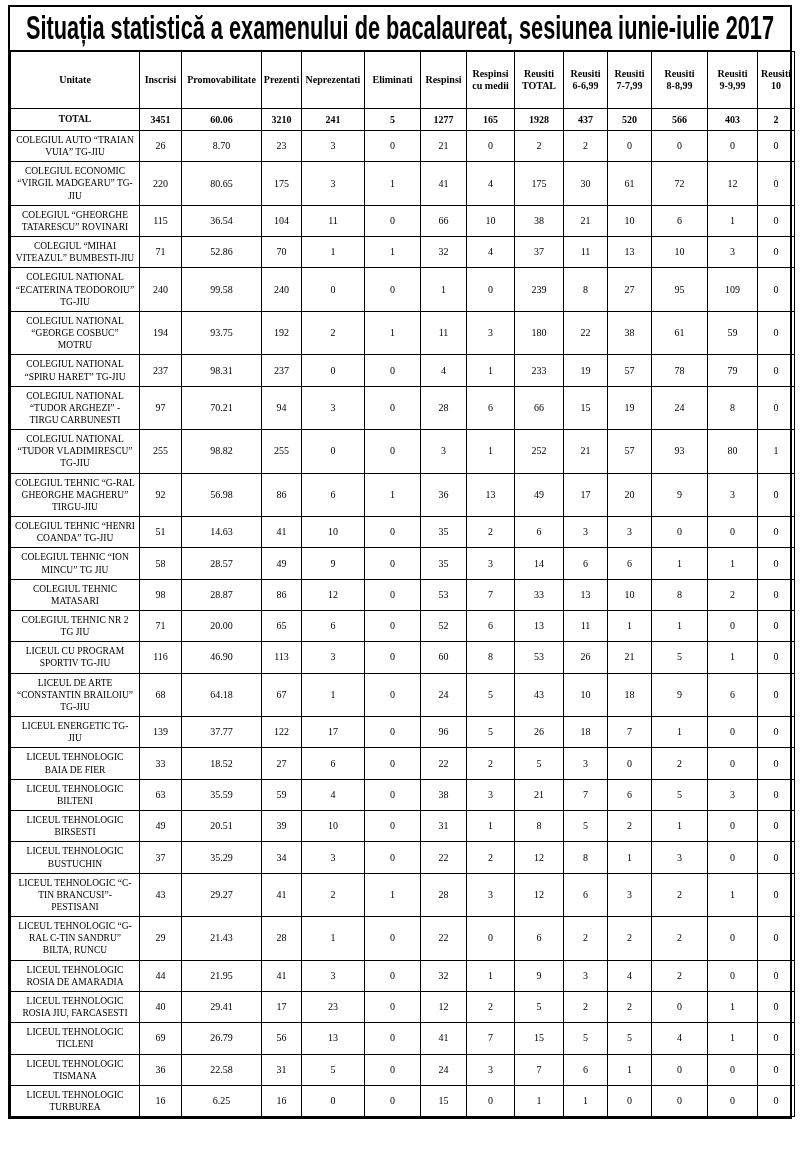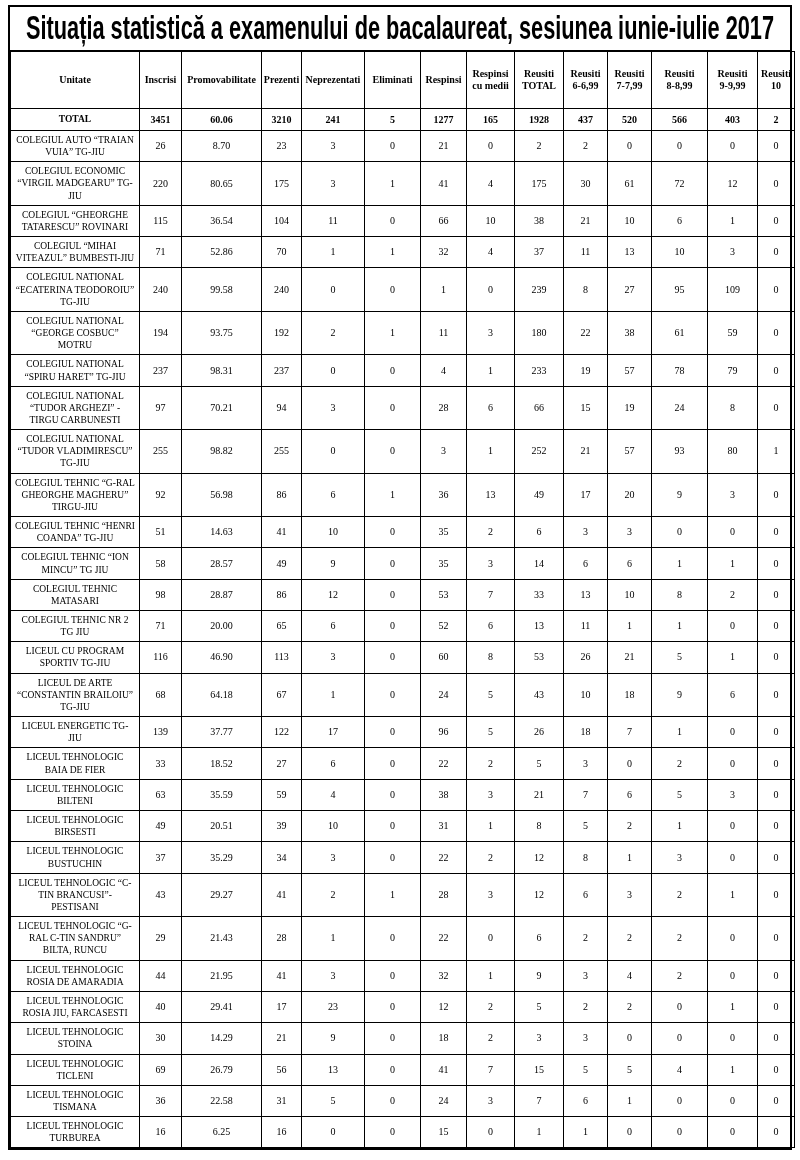--- a/index.html
+++ b/index.html
@@ -534,36 +534,20 @@
             <td class="value-cell">12</td>
             <td class="value-cell">2</td>
             <td class="value-cell">5</td>
             <td class="value-cell">2</td>
             <td class="value-cell">2</td>
             <td class="value-cell">0</td>
             <td class="value-cell">1</td>
             <td class="value-cell">0</td>
           </tr>
           <tr class="data-row">
-            <td class="name-cell">LICEUL TEHNOLOGIC STOINA</td>
-            <td class="value-cell">30</td>
-            <td class="value-cell">14.29</td>
-            <td class="value-cell">21</td>
-            <td class="value-cell">9</td>
-            <td class="value-cell">0</td>
-            <td class="value-cell">18</td>
-            <td class="value-cell">2</td>
-            <td class="value-cell">3</td>
-            <td class="value-cell">3</td>
-            <td class="value-cell">0</td>
-            <td class="value-cell">0</td>
-            <td class="value-cell">0</td>
-            <td class="value-cell">0</td>
-          </tr>
-          <tr class="data-row">
             <td class="name-cell">LICEUL TEHNOLOGIC TICLENI</td>
             <td class="value-cell">69</td>
             <td class="value-cell">26.79</td>
             <td class="value-cell">56</td>
             <td class="value-cell">13</td>
             <td class="value-cell">0</td>
             <td class="value-cell">41</td>
             <td class="value-cell">7</td>
             <td class="value-cell">15</td>
             <td class="value-cell">5</td>

